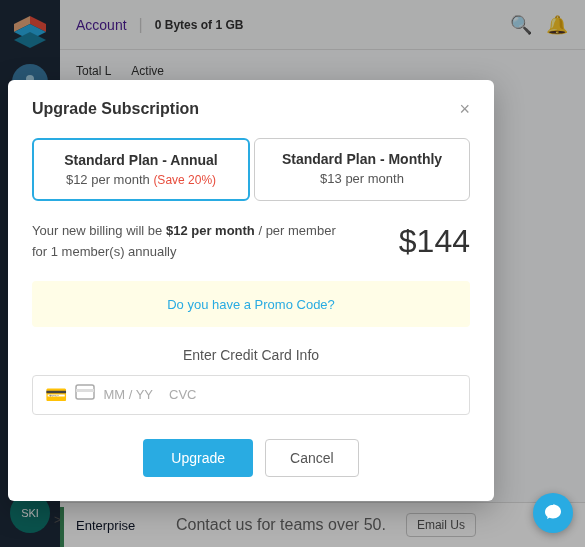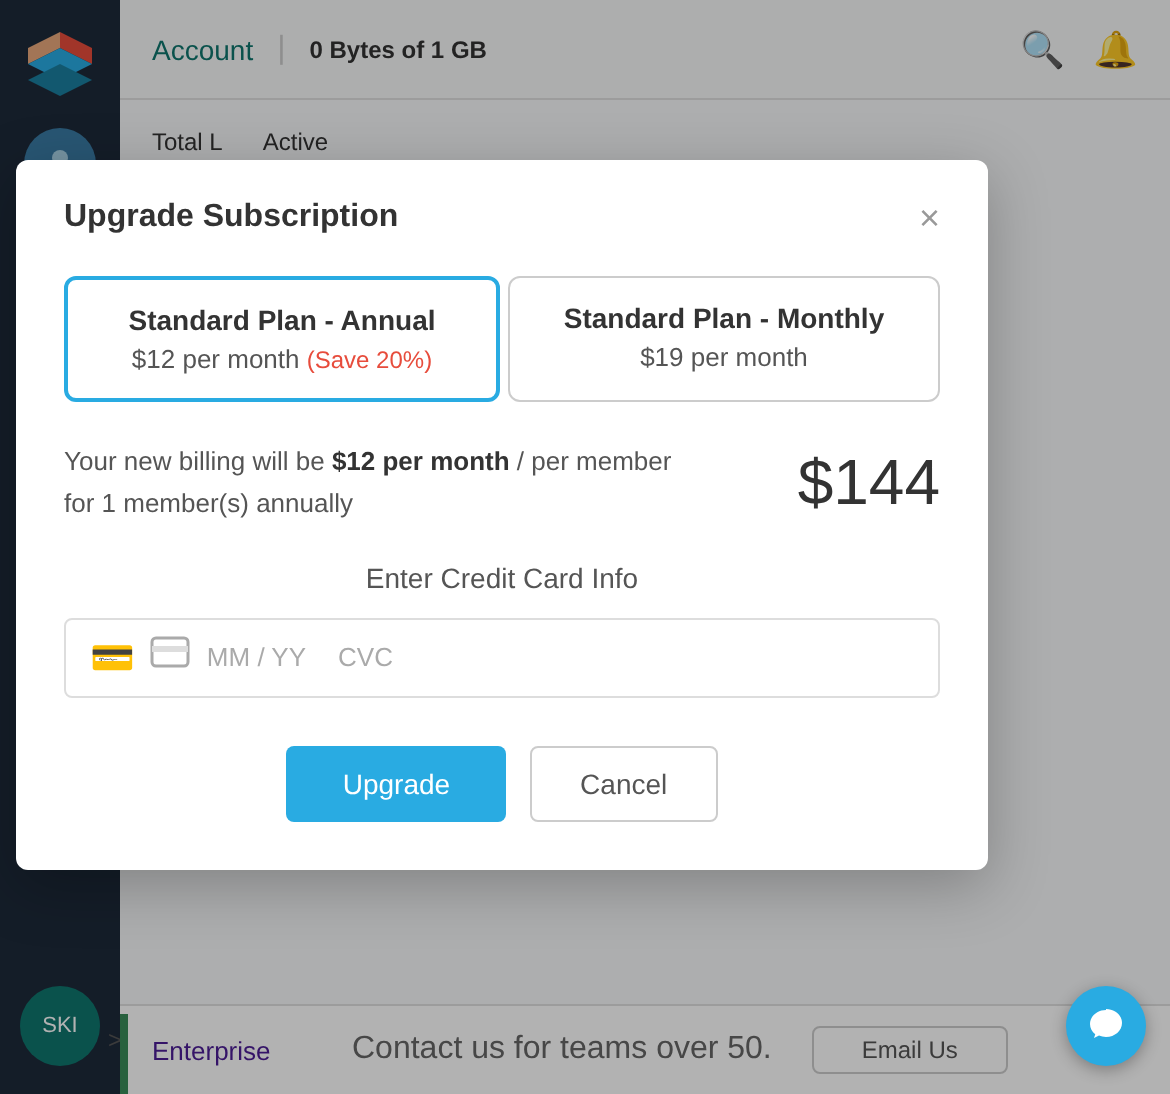--- a/index.html
+++ b/index.html
@@ -65,21 +65,21 @@
     }
 
     .top-bar-left {
       display: flex;
       align-items: center;
       gap: 12px;
     }
 
     .top-bar-title {
       font-size: 14px;
-      color: #0f766e;
+      color: #4c1d95;
     }
 
     .top-bar-right {
       display: flex;
       align-items: center;
       gap: 14px;
     }
 
     .top-bar-icon {
       font-size: 18px;
@@ -116,34 +116,34 @@
       border-top: 1px solid #e0e0e0;
       display: flex;
       align-items: center;
       padding: 10px 16px;
       gap: 20px;
     }
 
     .enterprise-name {
       font-size: 13px;
       font-weight: 500;
-      color: #4c1d95;
+      color: #0f172a;
       min-width: 80px;
     }
 
     .enterprise-desc {
       font-size: 16px;
       color: #666;
     }
 
     .enterprise-btn {
       font-size: 12px;
       color: #555;
       border: 1px solid #ccc;
-      padding: 4px 24px;
+      padding: 4px 10px;
       border-radius: 4px;
       background: #fff;
     }
 
     
     .overlay {
       position: absolute;
       top: 0; left: 0;
       width: 585px;
       height: 547px;
@@ -459,32 +459,35 @@
   <div class="plan-tabs">
     <div class="plan-tab active">
       <span class="plan-tab-name">Standard Plan - Annual</span>
       <span class="plan-tab-price">
         <span>$12 per month</span>
         <span class="plan-tab-save">(Save 20%)</span>
       </span>
     </div>
     <div class="plan-tab">
       <span class="plan-tab-name">Standard Plan - Monthly</span>
-      <span class="plan-tab-price">$19 per month</span>
+      <span class="plan-tab-price">$13 per month</span>
     </div>
   </div>
 
   <div class="billing-summary">
     <div class="billing-text">
       <span>Your new billing will be </span><strong>$12 per month</strong><span> / per member</span><br>
       <span>for 1 member(s) annually</span>
     </div>
     <div class="billing-total">$144</div>
   </div>
 
+  <div class="promo-section">
+    <a class="promo-link">Do you have a Promo Code?</a>
+  </div>
 
   <div class="cc-section">
     <div class="cc-title">Enter Credit Card Info</div>
     <div class="cc-input-row">
       <span class="cc-icon">💳</span>
       <span class="cc-scanner-icon">
         <svg width="20" height="16" viewBox="0 0 20 16" fill="none">
           <rect x="1" y="1" width="18" height="14" rx="2" stroke="#aaa" stroke-width="1.5" fill="none"></rect>
           <rect x="1" y="5" width="18" height="3" fill="#ddd"></rect>
         </svg>

